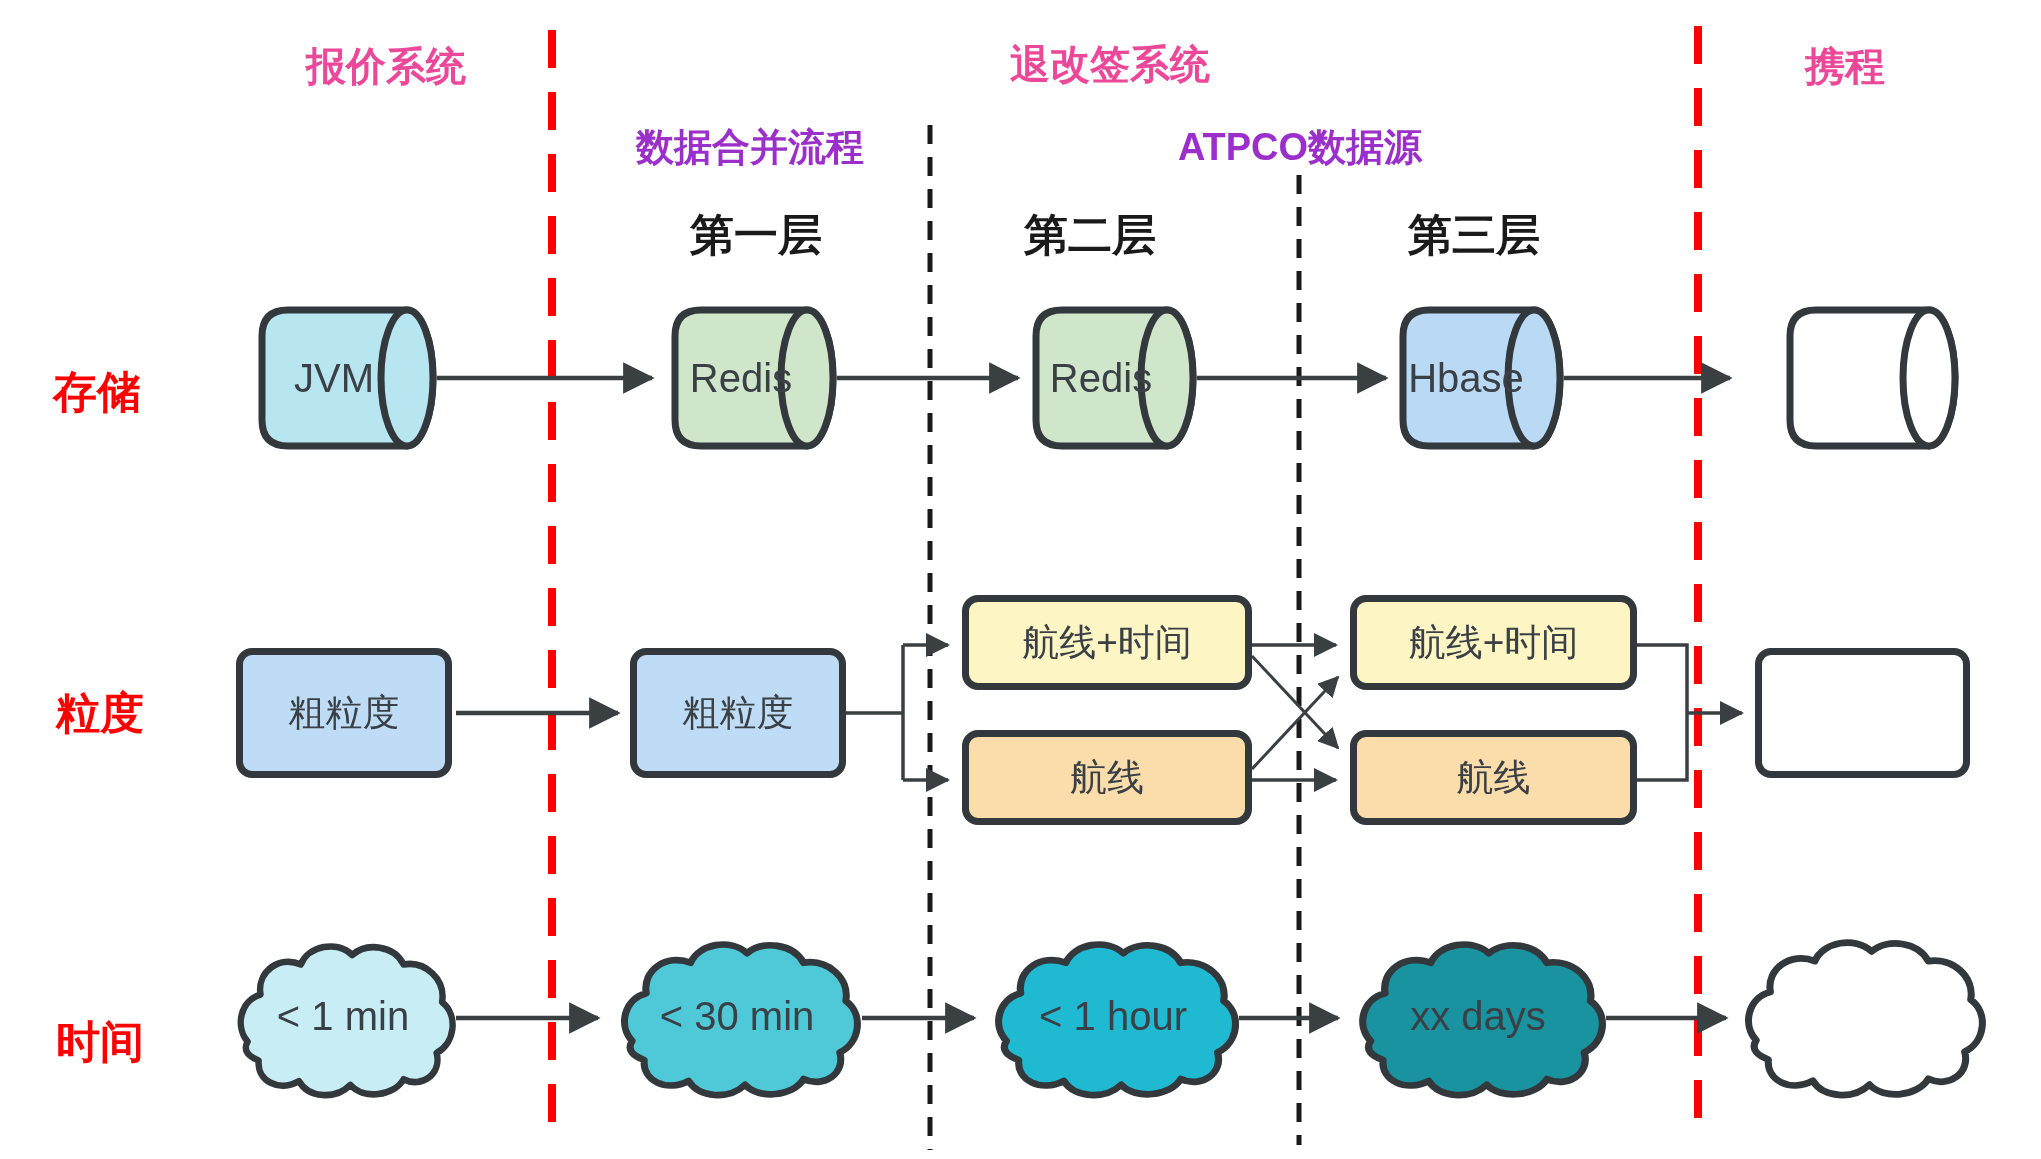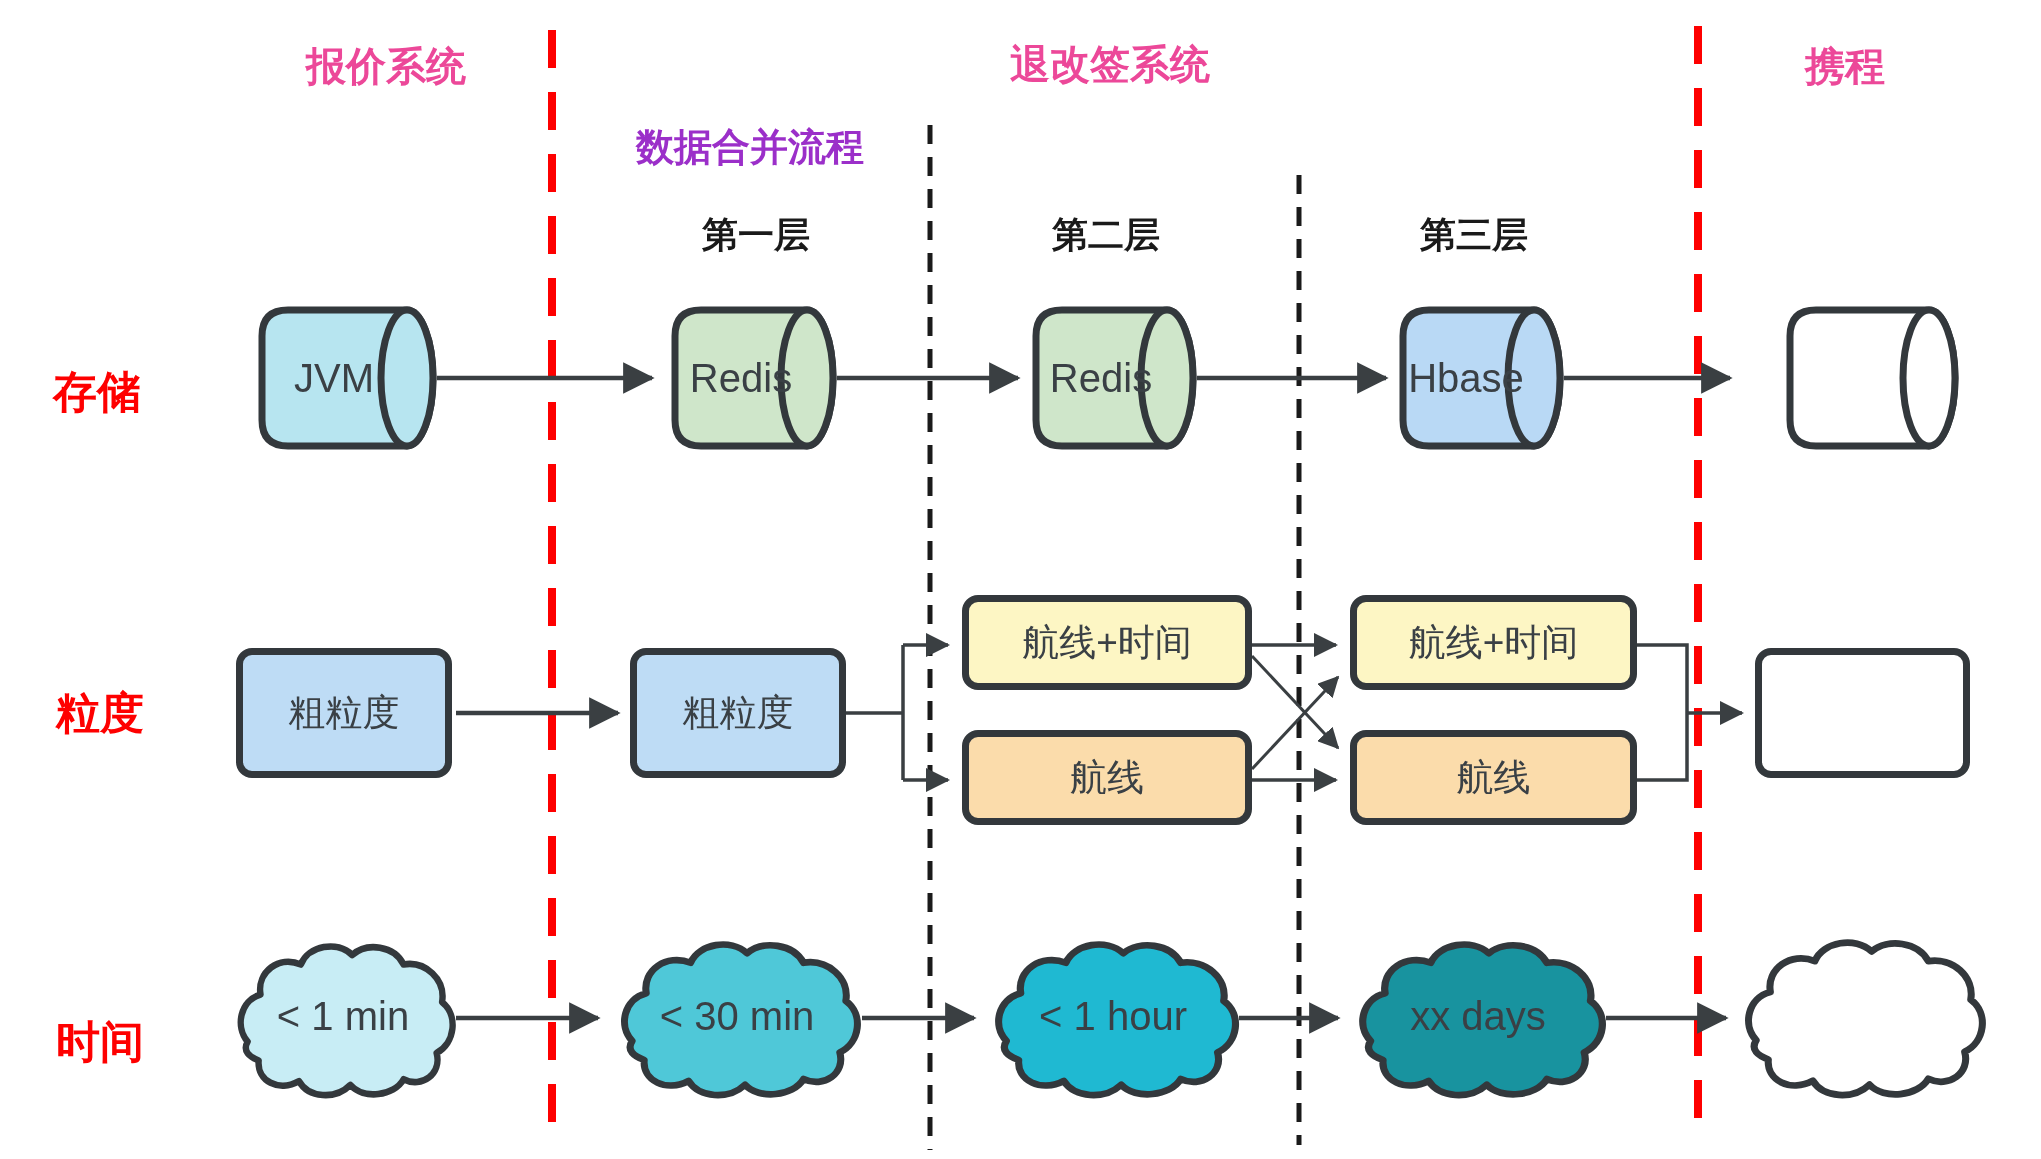--- a/index.html
+++ b/index.html
@@ -4,21 +4,21 @@
 <style>
   html,body{margin:0;padding:0;background:#ffffff;}
   #stage{
     position:relative;width:2041px;height:1159px;background:#ffffff;overflow:hidden;
     font-family:"Liberation Sans","DejaVu Sans",sans-serif;
   }
   #diagram-svg{position:absolute;left:0;top:0;}
   .txt{position:absolute;white-space:nowrap;transform:translate(-50%,-50%);}
   .region-title{font-size:40px;font-weight:bold;color:#ec4899;}
   .sub-title{font-size:38px;font-weight:bold;color:#9b2fc9;}
-  .tier-title{font-size:36px;font-weight:bold;color:#1a1a1a;}
+  .tier-title{font-size:44px;font-weight:bold;color:#1a1a1a;}
   .row-label{font-size:44px;font-weight:bold;color:#fe0000;}
   .shape-text{font-size:40px;color:#3a4045;}
   .box-text{font-size:37px;color:#3a4045;}
   .gbox{
     position:absolute;box-sizing:border-box;border:7px solid #33383c;border-radius:16px;
     display:flex;align-items:center;justify-content:center;
   }
 </style>
 </head>
 <body>
@@ -123,23 +123,24 @@
   </div>
   <div class="gbox" style="left:1755px;top:648px;width:215px;height:130px;background:#ffffff;">
     <span class="box-text"></span>
   </div>
 
   <div class="txt region-title" style="left:386px;top:66px;">报价系统</div>
   <div class="txt region-title" style="left:1110px;top:64px;">退改签系统</div>
   <div class="txt region-title" style="left:1845px;top:66px;">携程</div>
 
   <div class="txt sub-title" style="left:750px;top:147px;">数据合并流程</div>
+  <div class="txt sub-title" style="left:1300px;top:147px;">ATPCO数据源</div>
 
   <div class="txt tier-title" style="left:756px;top:235px;">第一层</div>
-  <div class="txt tier-title" style="left:1090px;top:235px;margin-left:16px;">第二层</div>
+  <div class="txt tier-title" style="left:1090px;top:235px;">第二层</div>
   <div class="txt tier-title" style="left:1474px;top:235px;">第三层</div>
 
   <div class="txt row-label" style="left:97px;top:392px;">存储</div>
   <div class="txt row-label" style="left:100px;top:713px;text-align:right;">粒度</div>
   <div class="txt row-label" style="left:100px;top:1018px;margin-top:24px;">时间</div>
 
   <div class="txt shape-text" style="left:334px;top:378px;">JVM</div>
   <div class="txt shape-text" style="left:741px;top:378px;">Redis</div>
   <div class="txt shape-text" style="left:1101px;top:378px;">Redis</div>
   <div class="txt shape-text" style="left:1466px;top:378px;">Hbase</div>

